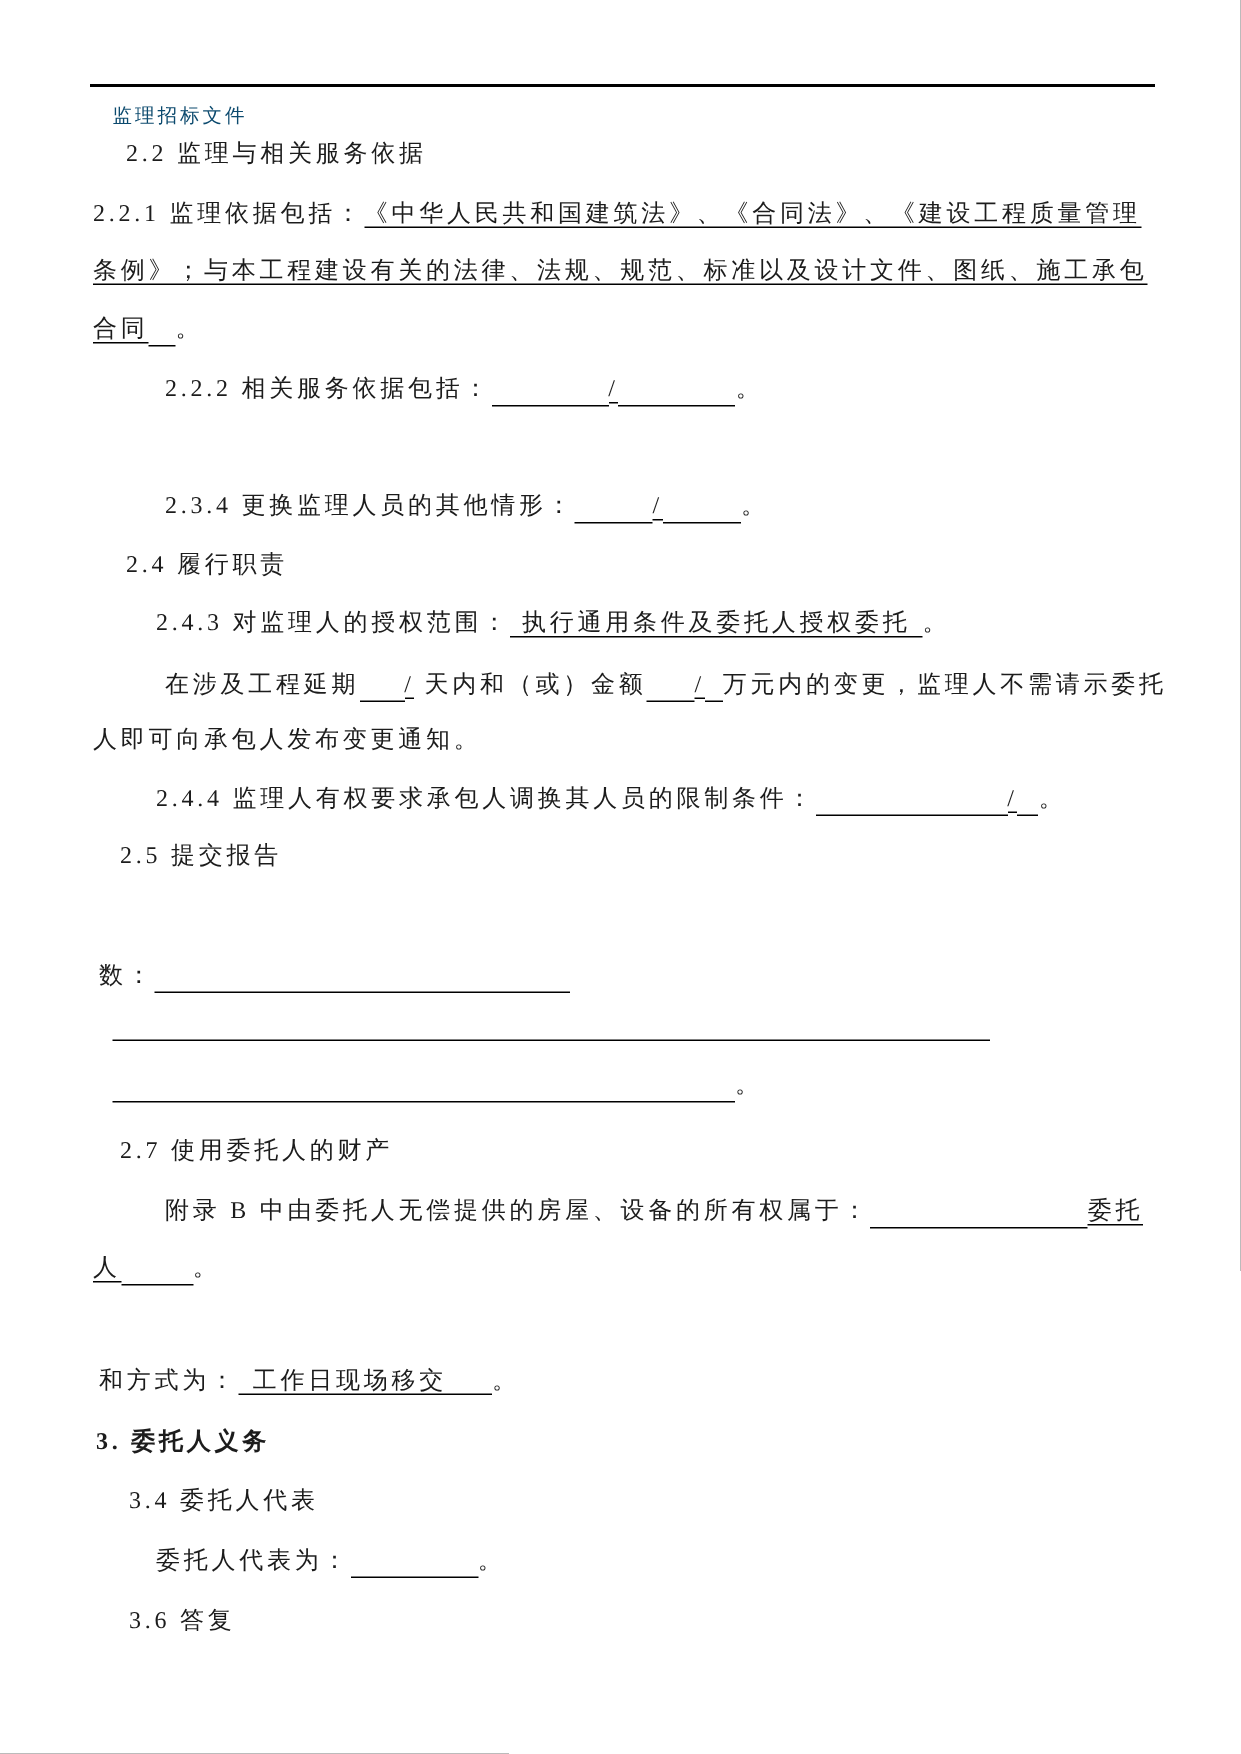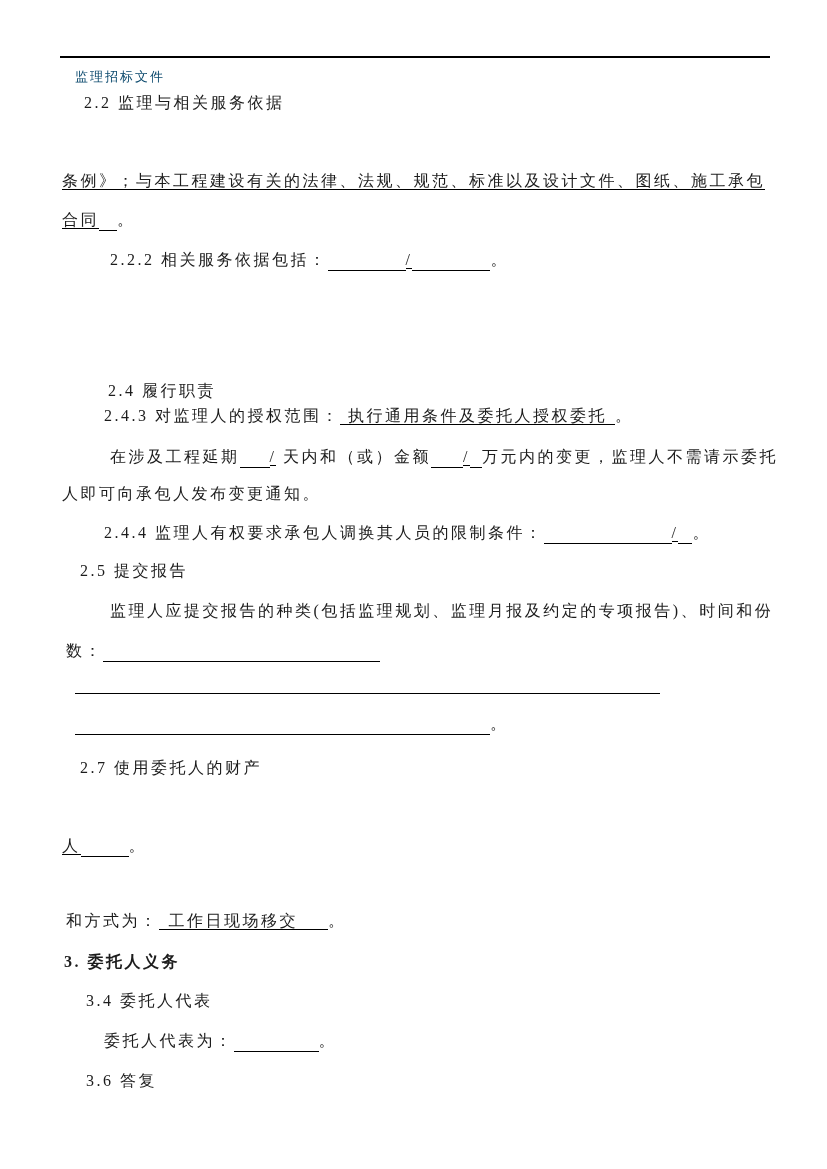--- a/index.html
+++ b/index.html
@@ -41,55 +41,63 @@
 </head>
 <body>
 
 <div class="page">
 
   <div class="hdr">监理招标文件</div>
   <div class="hdr-rule"></div>
 
   <div class="line" style="left:84px;top:92px;">2.2 监理与相关服务依据</div>
 
+  <div class="line" style="left:62px;top:132px;">
+    <span>2.2.1 监理依据包括：</span><span class="u">《中华人民共和国建筑法》、《合同法》、《建设工程质量管理</span>
+  </div>
   <div class="line" style="left:62px;top:170px;">
     <span class="u">条例》；与本工程建设有关的法律、法规、规范、标准以及设计文件、图纸、施工承包</span>
   </div>
   <div class="line" style="left:62px;top:209px;">
     <span class="u">合同</span><span class="bl" style="width:18px;"></span><span>。</span>
   </div>
 
   <div class="line" style="left:110px;top:249px;">
     <span>2.2.2 相关服务依据包括：</span><span class="bl" style="width:78px;"></span><span class="u">/</span><span class="bl" style="width:78px;"></span><span>。</span>
   </div>
 
+  <div class="line" style="left:110px;top:327px;">
+    <span>2.3.4 更换监理人员的其他情形：</span><span class="bl" style="width:52px;"></span><span class="u">/</span><span class="bl" style="width:52px;"></span><span>。</span>
+  </div>
 
-  <div class="line" style="left:84px;top:380px;margin-left:24px;">2.4 履行职责</div>
+  <div class="line" style="left:84px;top:366px;">2.4 履行职责</div>
   <div class="line" style="left:104px;top:405px;">
     <span>2.4.3 对监理人的授权范围：</span><span class="u pad">执行通用条件及委托人授权委托</span><span>。</span>
   </div>
   <div class="line" style="left:62px;top:483px;">人即可向承包人发布变更通知。</div>
   <div class="line" style="left:110px;top:446px;">
     <span>在涉及工程延期</span><span class="bl" style="width:30px;"></span><span class="u">/</span> <span>天内和（或）金额</span><span class="bl" style="width:32px;"></span><span class="u">/</span><span class="bl" style="width:12px;"></span><span>万元内的变更，监理人不需请示委托</span>
   </div>
   <div class="line" style="left:104px;top:522px;">
     <span>2.4.4 监理人有权要求承包人调换其人员的限制条件：</span><span class="bl" style="width:128px;"></span><span class="u">/</span><span class="bl" style="width:14px;"></span><span>。</span>
   </div>
 
   <div class="line" style="left:80px;top:560px;">2.5 提交报告</div>
-  <div class="line" style="left:110px;top:600px;">监理人应提交报告的种类(包括监理规划、监理月报及约定的专项报告)、时间和份</div>
   <div class="line" style="left:66px;top:640px;">
     <span>数：</span><span class="bl" style="width:277px;"></span>
   </div>
   <div class="rule" style="left:75px;top:693px;width:585px;"></div>
   <div class="line" style="left:75px;top:713px;">
     <span class="bl" style="width:415px;"></span><span>。</span>
   </div>
 
   <div class="line" style="left:80px;top:757px;text-align:right;">2.7 使用委托人的财产</div>
+  <div class="line" style="left:110px;top:797px;">
+    <span>附录 B 中由委托人无偿提供的房屋、设备的所有权属于：</span><span class="bl" style="width:145px;"></span><span class="u">委托</span>
+  </div>
   <div class="line" style="left:62px;top:835px;">
     <span class="u">人</span><span class="bl" style="width:48px;"></span><span>。</span>
   </div>
   <div class="line" style="left:66px;top:910px;">
     <span>和方式为：</span><span class="u" style="padding:0 30px 0 10px;margin-top:48px;">工作日现场移交</span><span>。</span>
   </div>
 
   <div class="line bold" style="left:64px;top:951px;">3.  委托人义务</div>
   <div class="line" style="left:86px;top:990px;">3.4 委托人代表</div>
   <div class="line" style="left:104px;top:1030px;">

